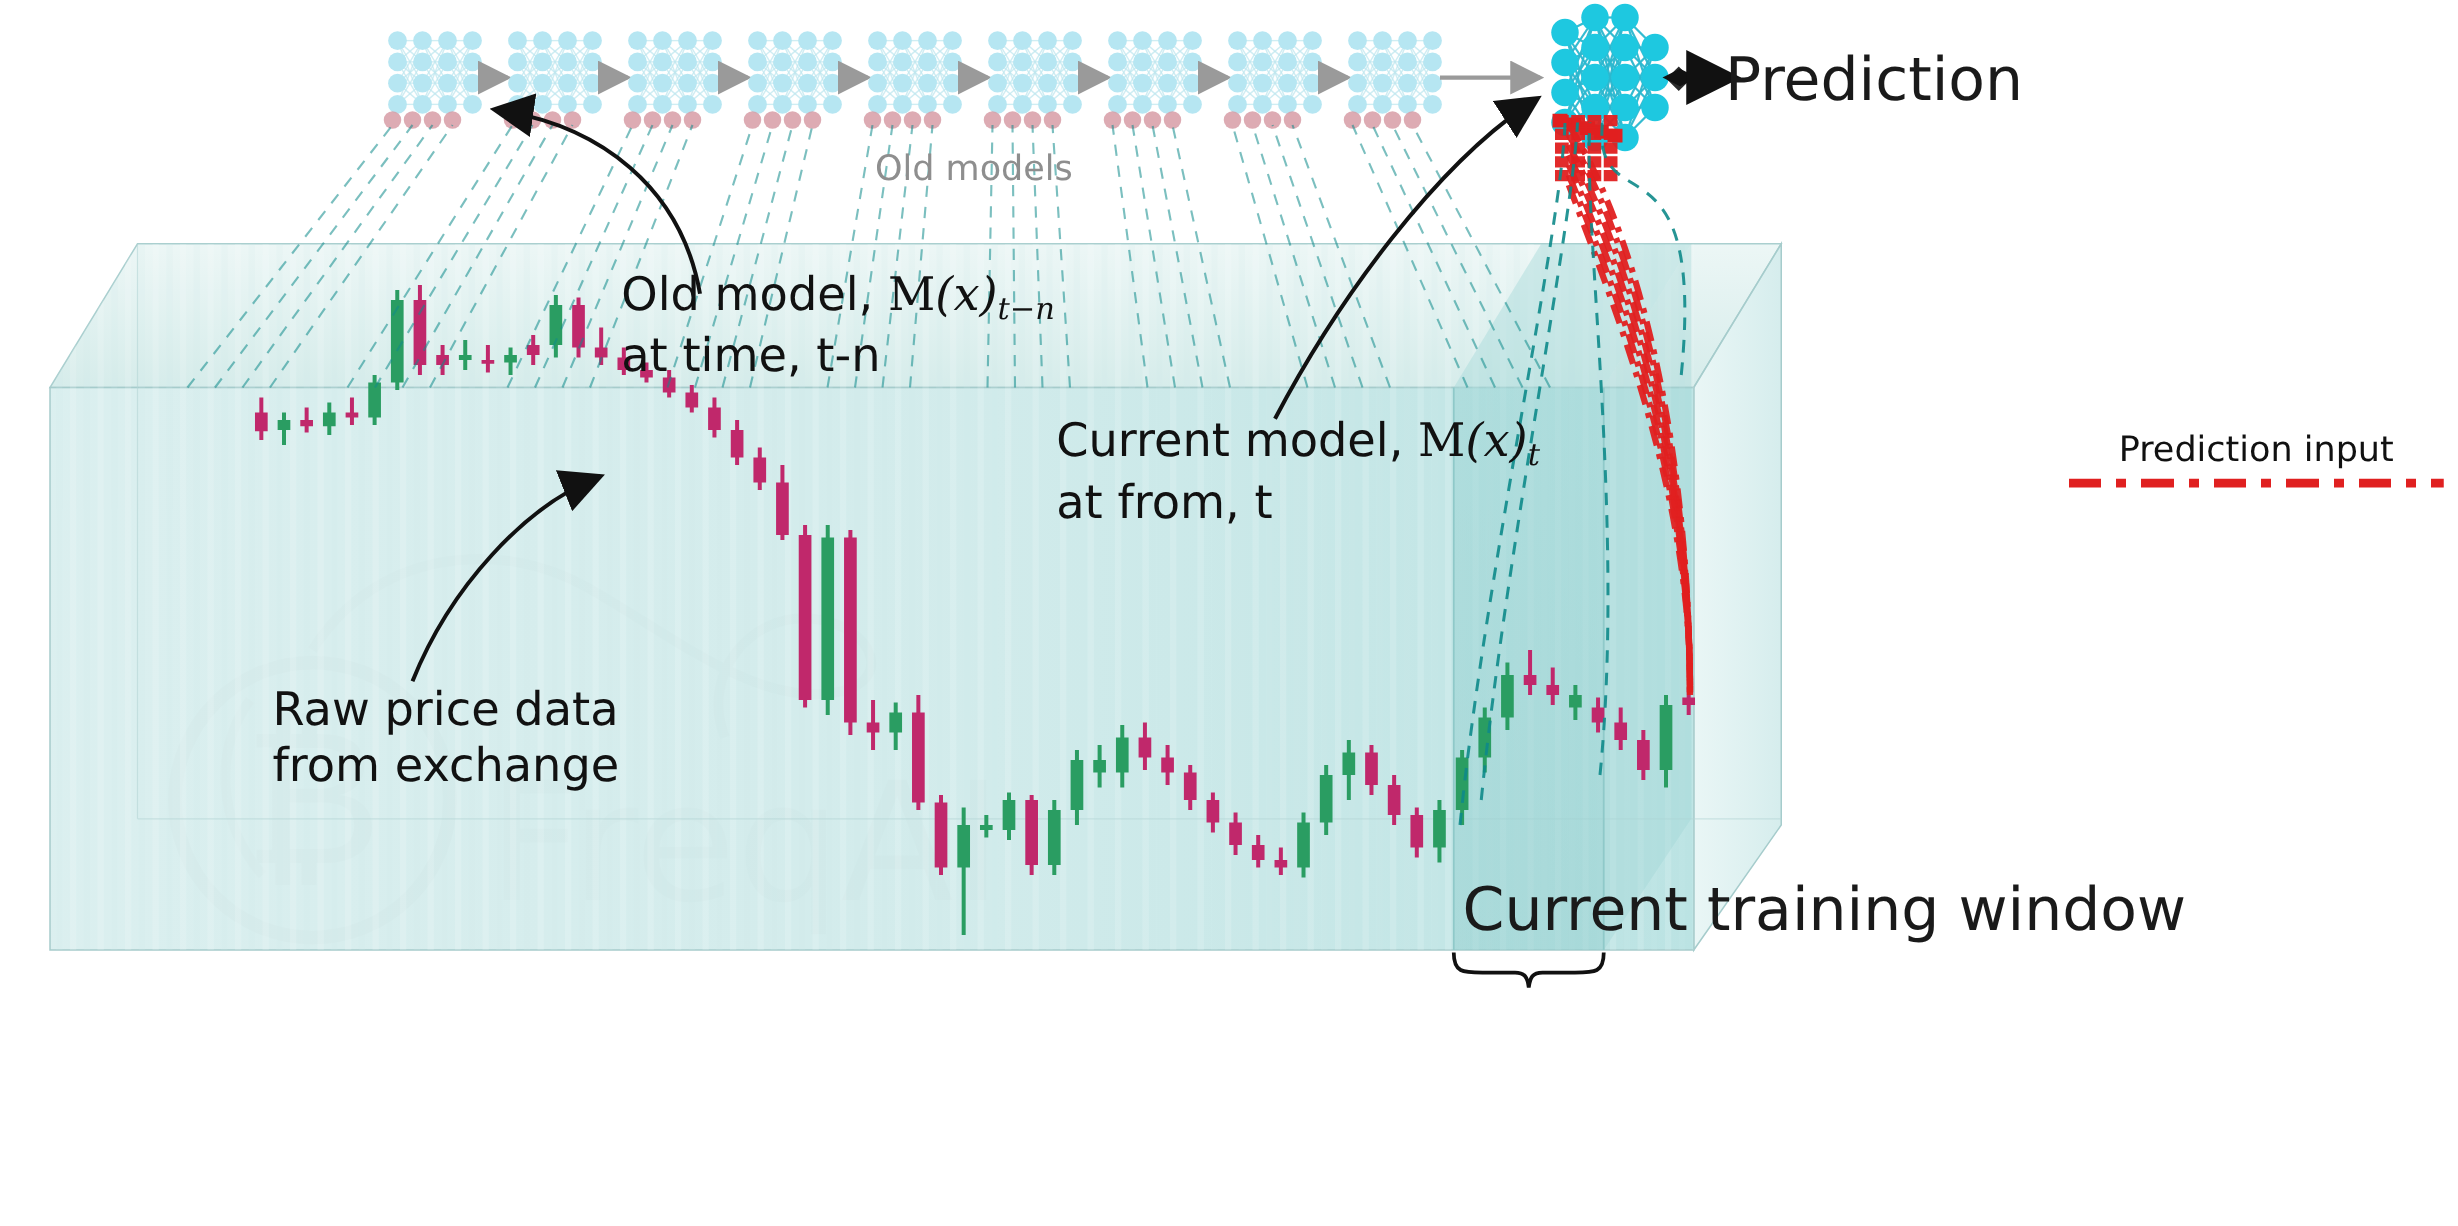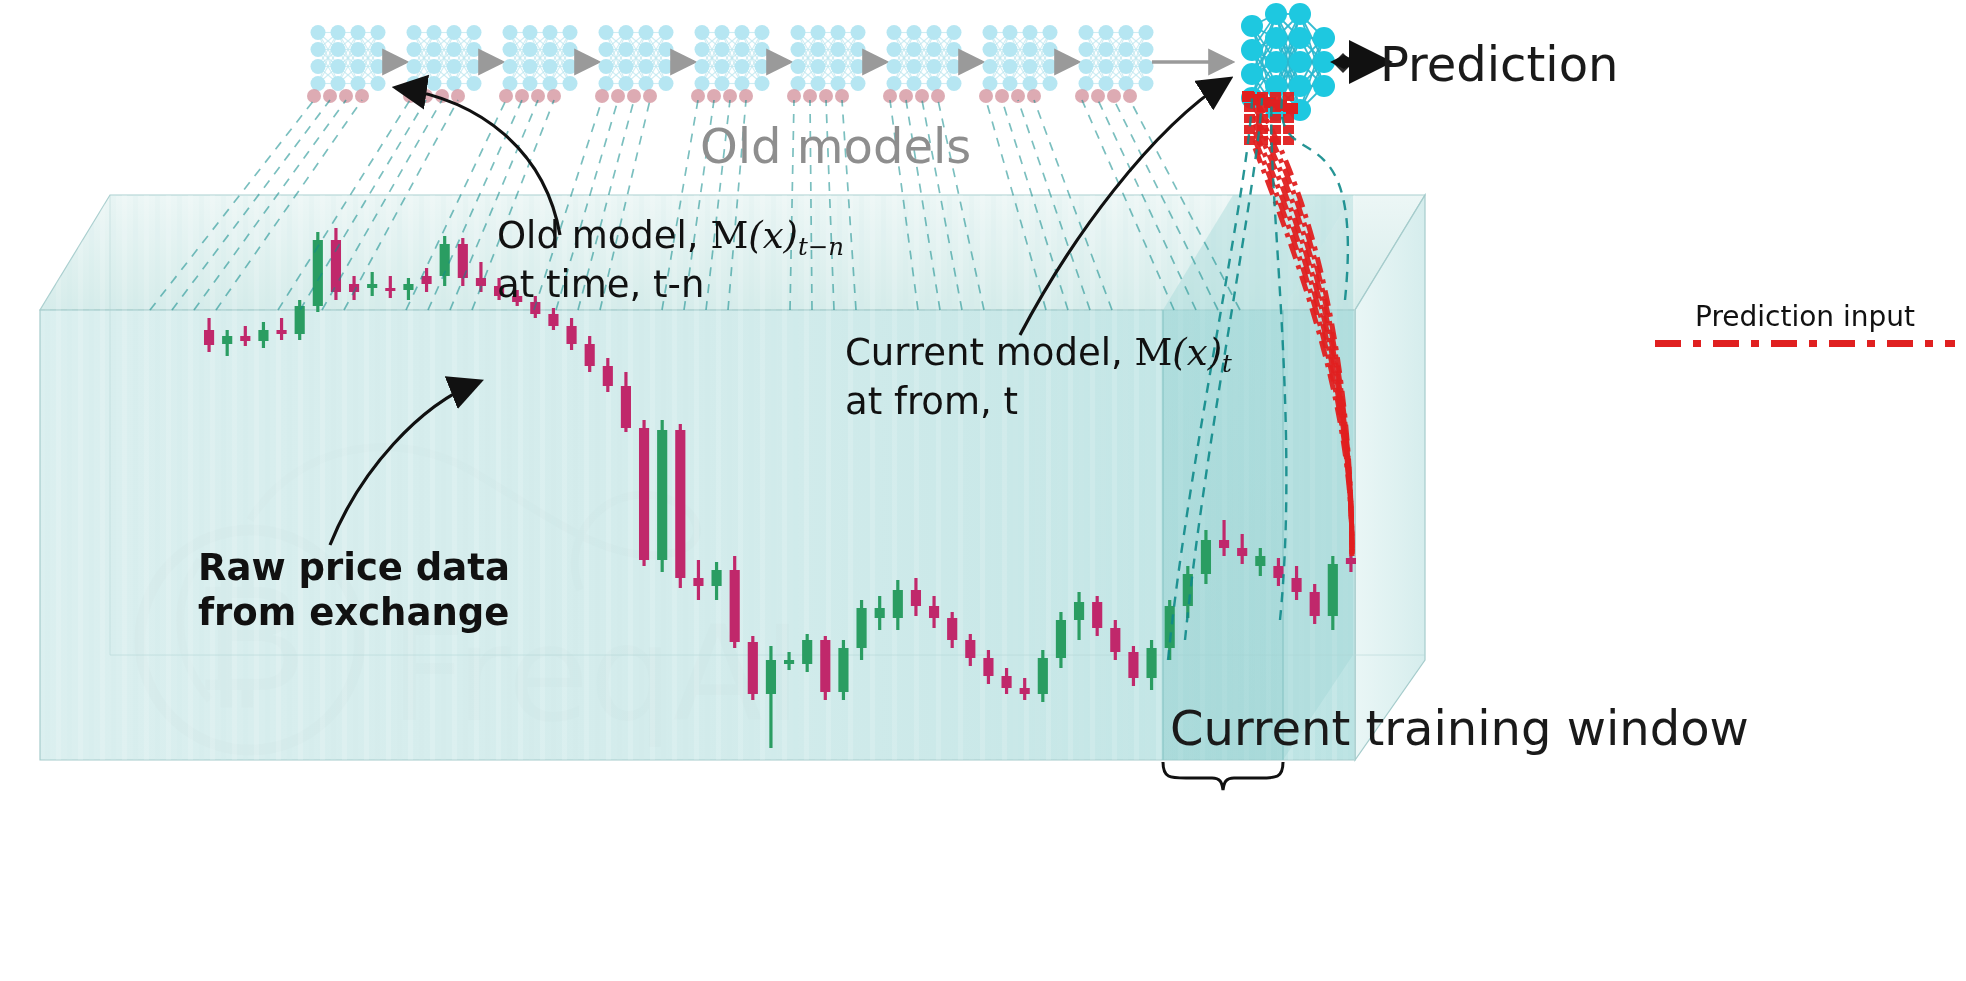--- a/index.html
+++ b/index.html
@@ -10,21 +10,21 @@
   
   .lbl{position:absolute;color:#1a1a1a;white-space:pre;line-height:1.18;}
   .lbl.grey{color:#8e8e8e;}
   .ann{position:absolute;font-size:37px;color:#111;line-height:1.22;white-space:nowrap;}
   .ann .mi{font-family:"DejaVu Serif",serif;font-style:italic;text-align:center;}
   .ann .mi .sub{font-size:0.66em;vertical-align:-0.28em;}
   .ann .up{font-style:normal;font-family:"DejaVu Serif",serif;}
 
   
   #legend{position:absolute;left:1655px;top:300px;width:300px;}
-  .legend-row{margin-bottom:6px;}
+  .legend-row{margin-bottom:6px;margin-top:43px;}
   .legend-label{font-size:28px;color:#111;text-align:center;white-space:nowrap;}
   .legend-swatch{height:7px;margin-top:7px;margin-bottom:16px;width:100%;}
   .sw-pred{background:repeating-linear-gradient(90deg,
             #e02020 0px,#e02020 26px,transparent 26px,transparent 38px,
             #e02020 38px,#e02020 46px,transparent 46px,transparent 58px);}
   .sw-train{background:repeating-linear-gradient(90deg,
             #0e8a8a 0px,#0e8a8a 24px,transparent 24px,transparent 14px);
             background-size:38px 100%;}
 
   
@@ -1147,41 +1147,41 @@
     </g>
 
     <g fill="none" stroke="#111" stroke-width="3">
       <path d="M1163,762 C1163,778 1170,778 1186,778 L1212,778
                C1220,778 1222,782 1223,790
                C1224,782 1226,778 1234,778 L1260,778
                C1276,778 1283,778 1283,762"></path>
     </g>
   </svg>
 
-  <div class="lbl grey" style="left:700px;top:118px;font-size:48px;">Old models</div>
+  <div class="lbl grey" style="left:700px;top:118px;font-size:28px;">Old models</div>
 
   <div class="lbl" style="left:1380px;top:36px;font-size:48px;">Prediction</div>
 
   <div class="lbl" style="left:1170px;top:700px;font-size:48px;">Current training window</div>
 
   <div class="ann" style="left:497px;top:213px;">
     <div>
       <span>Old model, </span><span class="mi"><span class="up">M</span><span>(x)</span><span class="sub">t−n</span></span>
     </div>
     <div>at time, t-n</div>
   </div>
 
   <div class="ann" style="left:845px;top:330px;">
     <div>
       <span>Current model, </span><span class="mi"><span class="up">M</span><span>(x)</span><span class="sub">t</span></span>
     </div>
     <div>at from, t</div>
   </div>
 
-  <div class="ann" style="left:198px;top:545px;font-weight:bold;">
+  <div class="ann" style="left:218px;top:545px;">
     <div>Raw price data</div>
     <div>from exchange</div>
   </div>
 
   <div id="legend">
     <div class="legend-row">
       <div class="legend-label">Prediction input</div>
       <div class="legend-swatch sw-pred"></div>
     </div>
   </div>

